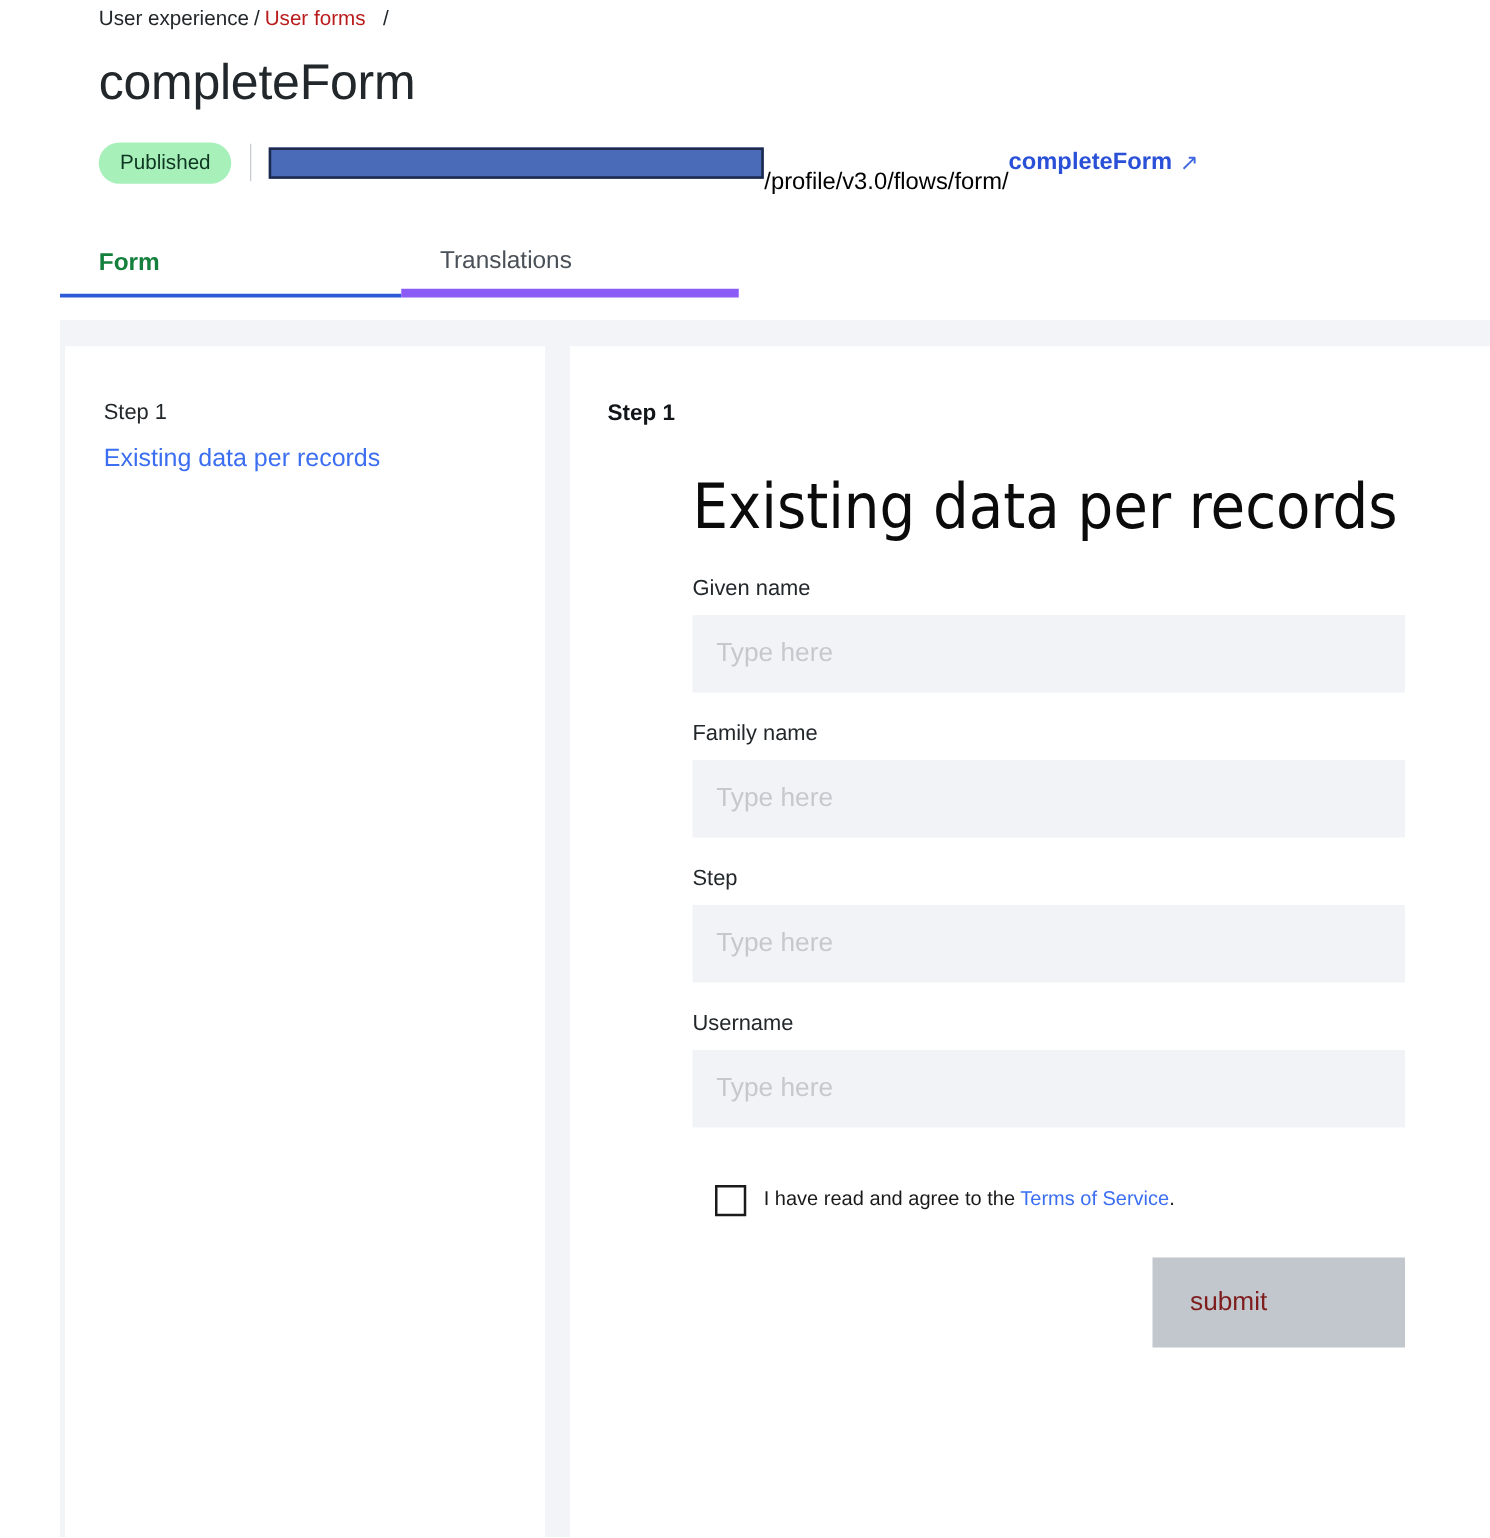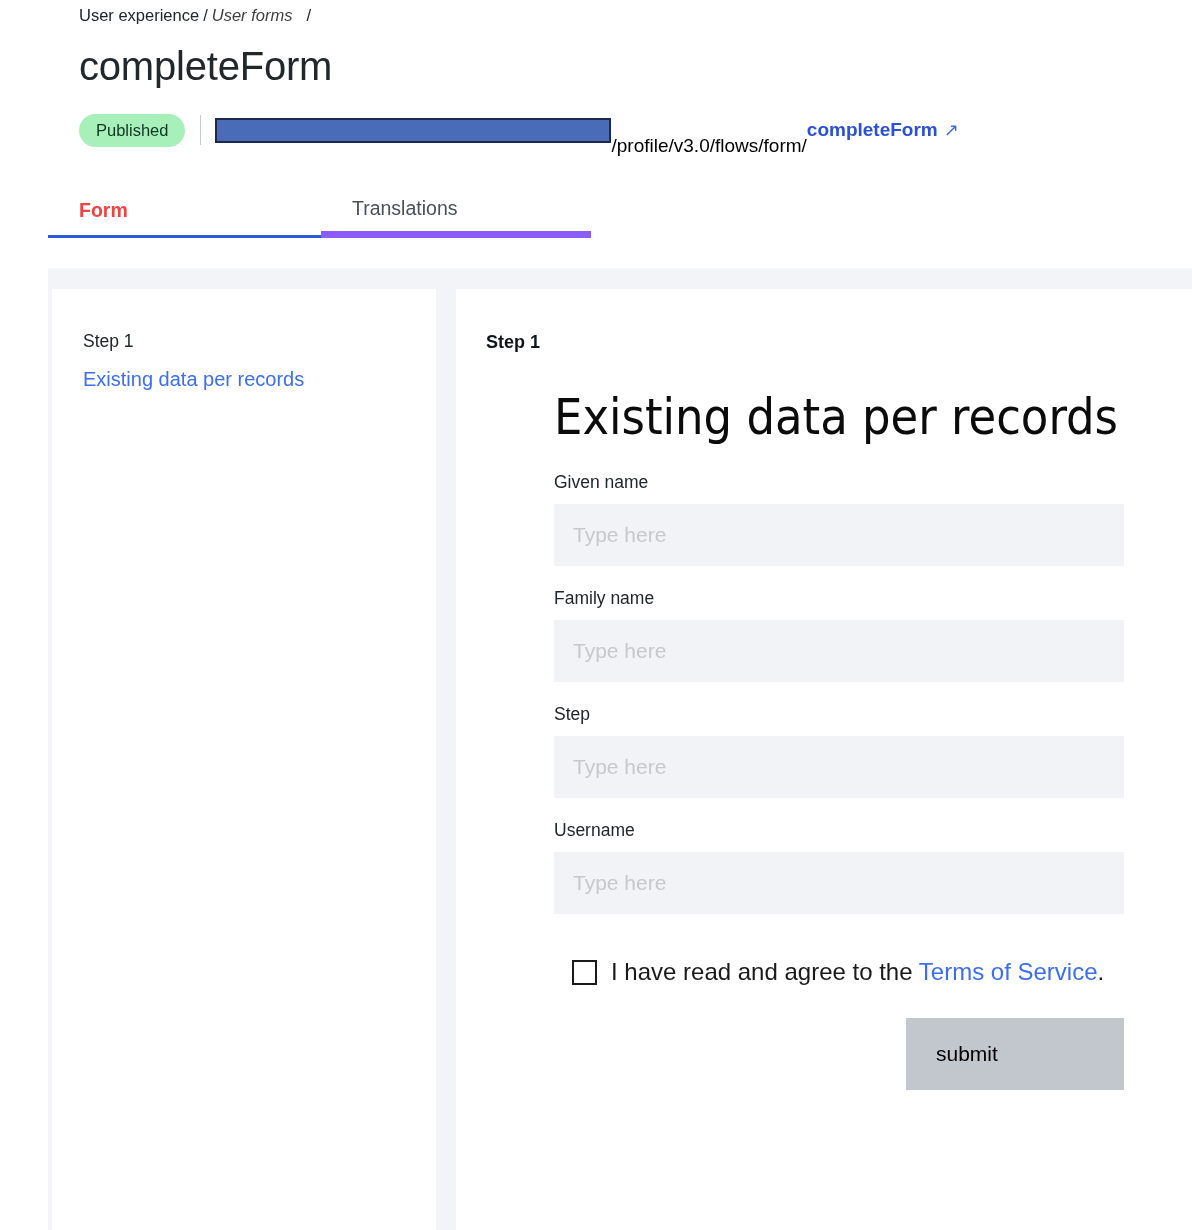--- a/index.html
+++ b/index.html
@@ -28,24 +28,23 @@
 
   .breadcrumb {
     font-size: 16.5px;
     color: #21272a;
     padding-top: 5px;
     line-height: 20px;
     white-space: nowrap;
   }
   .breadcrumb .sep { color: #21272a; margin: 0 4px; }
   .breadcrumb .crumb-link {
-    color: #404040;
+    color: #b91c1c;
     text-decoration: none;
     cursor: pointer;
-    font-style: italic;
   }
   .breadcrumb .sep-last { color: #21272a; margin-left: 14px; }
 
   .page-title {
     font-size: 40px;
     font-weight: 400;
     color: #21272a;
     line-height: 48px;
     margin: 17px 0 0 0;
     letter-spacing: -0.2px;
@@ -118,32 +117,32 @@
     align-items: center;
     font-size: 19.5px;
     color: #495057;
     padding: 0 0 0 0;
     cursor: pointer;
     border-bottom: 7px solid #8b5cf6;
     user-select: none;
   }
   .tab-inner { padding-left: 31px; }
   .tab.active {
-    color: #ef4444;
+    color: #15803d;
     font-weight: 700;
     border-bottom: 3px solid #2d5bd7;
   }
   .tab-form { width: 273px; }
   .tab-translations { width: 270px; }
 
   
   .content-area {
     position: absolute;
     left: 48px;
-    top: 268px;
+    top: 256px;
     width: 1144px;
     bottom: 0;
     background: #f2f4f8;
     display: flex;
   }
 
   .steps-panel {
     width: 384px;
     margin: 21px 0 0 4px;
     background: #ffffff;
@@ -226,42 +225,42 @@
   .checkbox-box {
     width: 25px;
     height: 25px;
     border: 2px solid #1a1a1a;
     background: #ffffff;
     flex: 0 0 auto;
     cursor: pointer;
   }
   .checkbox-text {
     margin-left: 14px;
-    font-size: 24px;
+    font-size: 16px;
     color: #1a1a1a;
     line-height: 26px;
     white-space: nowrap;
   }
   .tos-link {
     color: #3b6ef0;
     text-decoration: none;
     cursor: pointer;
   }
 
   .submit-row {
     display: flex;
     justify-content: flex-end;
     margin-top: 33px;
   }
   .submit-button {
-    width: 218px;
+    width: 202px;
     height: 72px;
     background: #c1c7cd;
     border: none;
-    color: #000000;
+    color: #7f1d1d;
     font-size: 21px;
     text-align: left;
     padding-left: 30px;
     font-family: "Liberation Sans", sans-serif;
     cursor: default;
   }
 </style>
 </head>
 <body>
 

